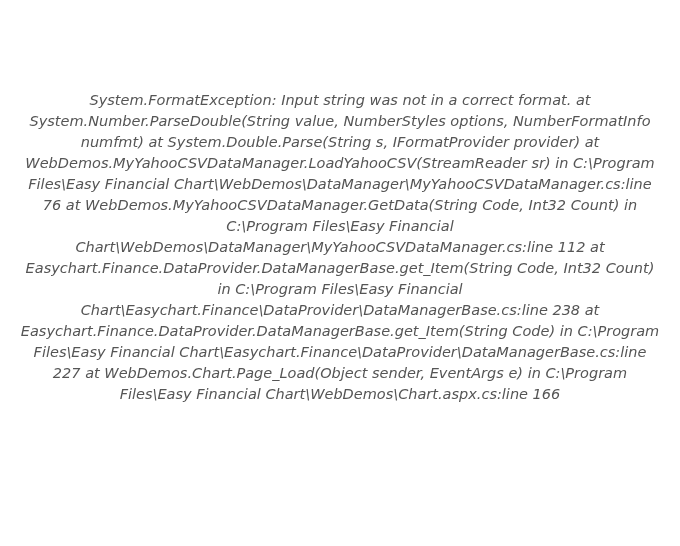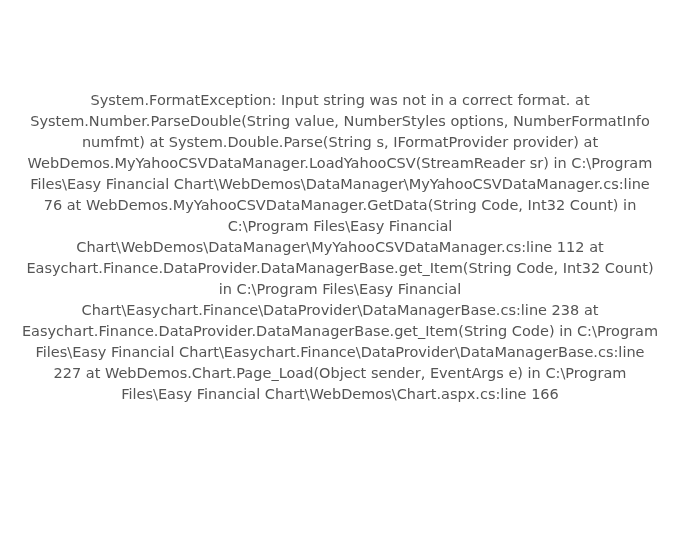--- a/index.html
+++ b/index.html
@@ -26,20 +26,21 @@
     left: 0;
     width: 680px;
     padding: 0 20px;
     box-sizing: border-box;
     text-align: center;
     font-size: 14.5px;
     line-height: 21px;
     color: #555555;
     white-space: pre-wrap;
     word-wrap: break-word;
+    font-style: italic;
   }
 </style>
 </head>
 <body>
 
 <div class="page">
   <div class="error-block">System.FormatException: Input string was not in a correct format. at System.Number.ParseDouble(String value, NumberStyles options, NumberFormatInfo numfmt) at System.Double.Parse(String s, IFormatProvider provider) at WebDemos.MyYahooCSVDataManager.LoadYahooCSV(StreamReader sr) in C:\Program Files\Easy Financial Chart\WebDemos\DataManager\MyYahooCSVDataManager.cs:line 76 at WebDemos.MyYahooCSVDataManager.GetData(String Code, Int32 Count) in C:\Program Files\Easy Financial Chart\WebDemos\DataManager\MyYahooCSVDataManager.cs:line 112 at Easychart.Finance.DataProvider.DataManagerBase.get_Item(String Code, Int32 Count) in C:\Program Files\Easy Financial Chart\Easychart.Finance\DataProvider\DataManagerBase.cs:line 238 at Easychart.Finance.DataProvider.DataManagerBase.get_Item(String Code) in C:\Program Files\Easy Financial Chart\Easychart.Finance\DataProvider\DataManagerBase.cs:line 227 at WebDemos.Chart.Page_Load(Object sender, EventArgs e) in C:\Program Files\Easy Financial Chart\WebDemos\Chart.aspx.cs:line 166</div>
 </div>
 
 </body></html>

